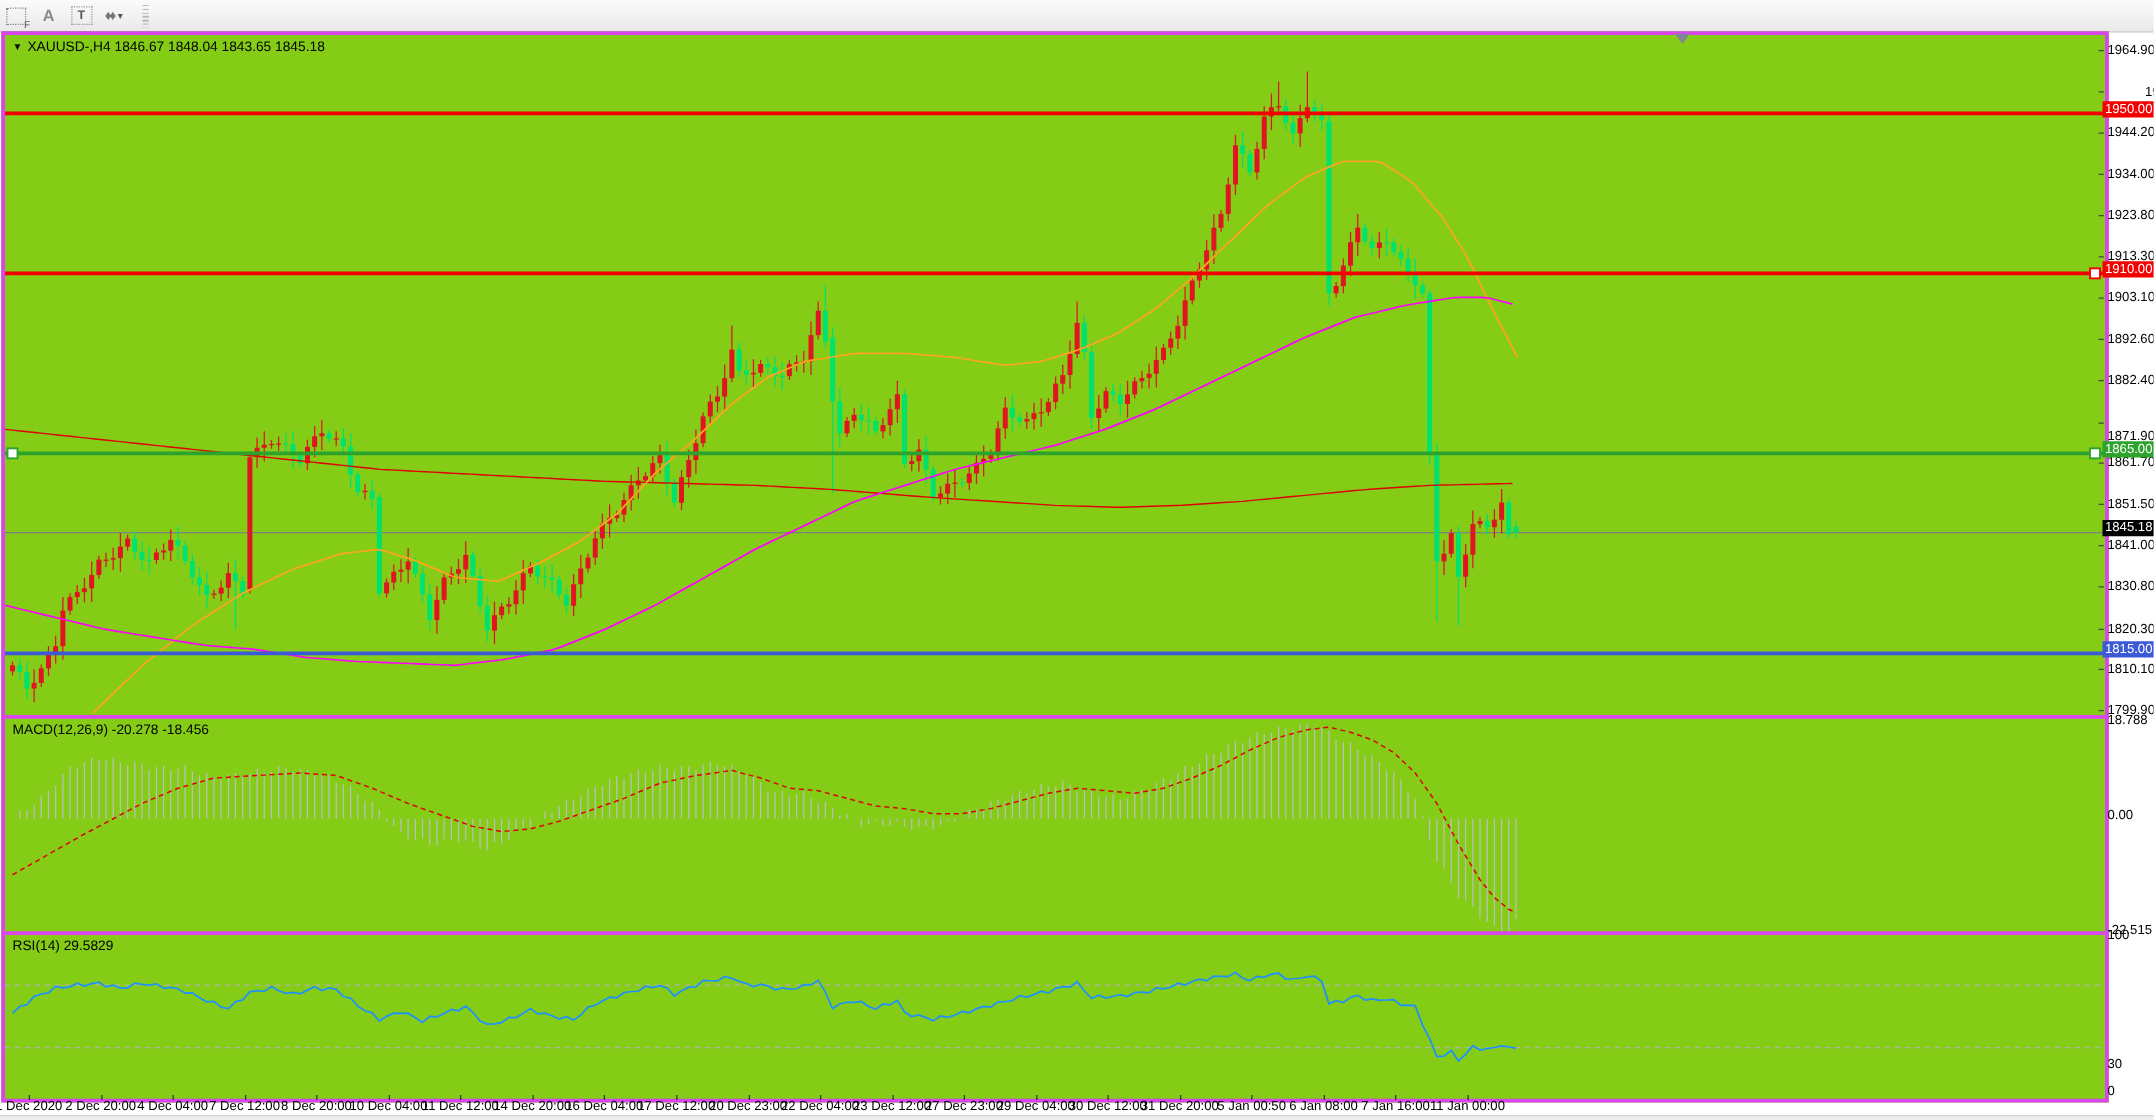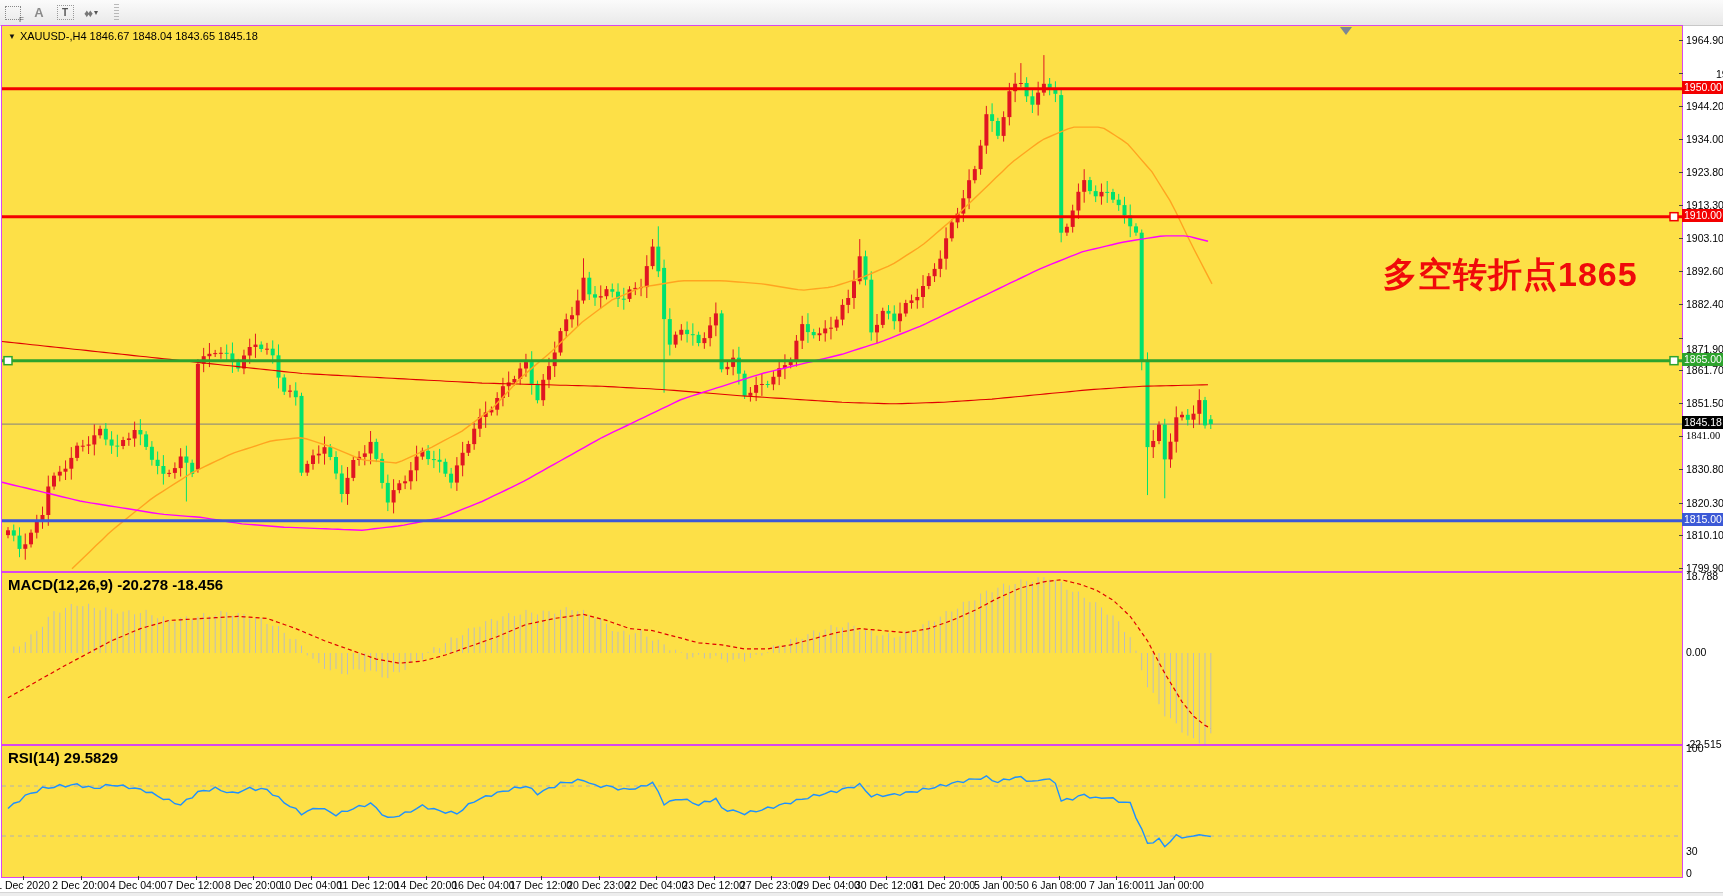--- a/index.html
+++ b/index.html
@@ -18,26 +18,26 @@
         display:flex;align-items:center;justify-content:center;font-weight:bold;}
   .diamonds{font-size:11px;color:#777;letter-spacing:-2px;}
   .caret{font-size:8px;color:#555;margin-left:3px;}
   .tb-handle{width:5px;height:18px;margin:0 6px 0 10px;
              background:repeating-linear-gradient(#aaa 0 1px,transparent 1px 3px);
              background-size:1px 100%;background-repeat:repeat-x;opacity:.8;}
   .tf-btn{display:inline-block;padding:3px 7px;margin:0 1px;font-size:11px;color:#333;
           border:1px solid transparent;border-radius:1px;cursor:default;}
   .tf-btn.active{background:#fdfdfd;border:1px solid #9f9f9f;}
   
-  .panel{position:absolute;left:1px;width:1680px;background:#fde047;border:1px solid #d946ef;}
+  .panel{position:absolute;left:1px;width:1680px;background:#84cc16;border:3px solid #d946ef;}
   #main-panel{top:25px;height:545px;}
   #macd-panel{top:572px;height:171px;}
   #rsi-panel {top:745px;height:131px;}
   .panel svg{position:absolute;left:0;top:0;}
-  .pane-label{position:absolute;left:6px;top:3px;font-size:15px;color:#000;z-index:5;white-space:nowrap;font-weight:bold;}
+  .pane-label{position:absolute;left:6px;top:3px;font-size:11px;color:#000;z-index:5;white-space:nowrap;}
   #quote-header{position:absolute;left:6px;top:4px;font-size:11px;color:#000;z-index:6;white-space:nowrap;}
   #quote-header .tri{font-size:8px;margin-right:4px;vertical-align:1px;color:#111;}
   
   #price-axis{position:absolute;left:1683px;top:25px;width:40px;height:546px;}
   .ax-lab{position:absolute;left:3px;font-size:10.5px;color:#000;white-space:nowrap;}
   .ax-tick{position:absolute;left:-4px;width:4px;height:1px;background:#444;}
   .lv-lab{position:absolute;left:-1px;font-size:10.5px;color:#fff;padding:0 3px 1px 2px;z-index:8;white-space:nowrap;}
   #macd-axis{position:absolute;left:1683px;top:572px;width:40px;height:171px;}
   #rsi-axis{position:absolute;left:1683px;top:745px;width:40px;height:131px;}
   
@@ -503,21 +503,20 @@
         <line x1="0" x2="1680" y1="62.68000000000029" y2="62.68000000000029" stroke="#f30000" stroke-width="3"></line>
         <line x1="0" x2="1680" y1="190.6800000000003" y2="190.6800000000003" stroke="#f30000" stroke-width="3"></line>
         <rect x="1668" y="186.6800000000003" width="8" height="8" fill="#fff" stroke="#f30000" stroke-width="1.5"></rect>
         <line x1="0" x2="1680" y1="334.6800000000003" y2="334.6800000000003" stroke="#2da32d" stroke-width="3"></line>
         <rect x="2" y="330.6800000000003" width="8" height="8" fill="#fff" stroke="#2da32d" stroke-width="1.5"></rect>
         <rect x="1668" y="330.6800000000003" width="8" height="8" fill="#fff" stroke="#2da32d" stroke-width="1.5"></rect>
         <line x1="0" x2="1680" y1="494.6800000000003" y2="494.6800000000003" stroke="#3c59d6" stroke-width="3"></line>
       </svg>
   </div>
   <div id="shift-marker"></div>
-  <div id="annotation" style="color: rgb(240, 10, 10);">多空转折点1865</div>
 
   <div class="panel" id="macd-panel">
     <div class="pane-label">MACD(12,26,9) -20.278 -18.456</div>
     <svg id="macd-svg" width="1680" height="171">
         <line x1="6.0" x2="6.0" y1="80" y2="80.0" stroke="#bdbdbd" stroke-width="1"></line>
         <line x1="11.8" x2="11.8" y1="80" y2="73.6" stroke="#bdbdbd" stroke-width="1"></line>
         <line x1="17.5" x2="17.5" y1="80" y2="73.4" stroke="#bdbdbd" stroke-width="1"></line>
         <line x1="23.3" x2="23.3" y1="80" y2="69.1" stroke="#bdbdbd" stroke-width="1"></line>
         <line x1="29.0" x2="29.0" y1="80" y2="61.4" stroke="#bdbdbd" stroke-width="1"></line>
         <line x1="34.8" x2="34.8" y1="80" y2="57.8" stroke="#bdbdbd" stroke-width="1"></line>
@@ -757,21 +756,21 @@
       <div class="ax-lab" style="top: 240.36px; text-align: right;">1892.60</div>
       <div class="ax-tick" style="top: 279px;"></div>
       <div class="ax-lab" style="top: 273px;">1882.40</div>
       <div class="ax-tick" style="top: 312.6px;"></div>
       <div class="ax-lab" style="top: 318px;">1871.90</div>
       <div class="ax-tick" style="top: 345.24px;"></div>
       <div class="ax-lab" style="top: 339.24px;">1861.70</div>
       <div class="ax-tick" style="top: 377.88px;"></div>
       <div class="ax-lab" style="top: 371.88px;">1851.50</div>
       <div class="ax-tick" style="top: 411.48px;"></div>
-      <div class="ax-lab" style="top: 405.48px; font-family: Liberation Serif, serif;">1841.00</div>
+      <div class="ax-lab" style="top: 405.48px;">1841.00</div>
       <div class="ax-tick" style="top: 444.12px;"></div>
       <div class="ax-lab" style="top: 438.12px;">1830.80</div>
       <div class="ax-tick" style="top: 477.72px;"></div>
       <div class="ax-lab" style="top: 471.72px;">1820.30</div>
       <div class="ax-tick" style="top: 510.36px;"></div>
       <div class="ax-lab" style="top: 504.36px;">1810.10</div>
       <div class="ax-tick" style="top: 543px;"></div>
       <div class="ax-lab" style="top: 537px;">1799.90</div>
       <div class="lv-lab" style="top: 55.68px; background: rgb(243, 0, 0);">1950.00</div>
       <div class="lv-lab" style="top: 183.68px; background: rgb(243, 0, 0);">1910.00</div>

